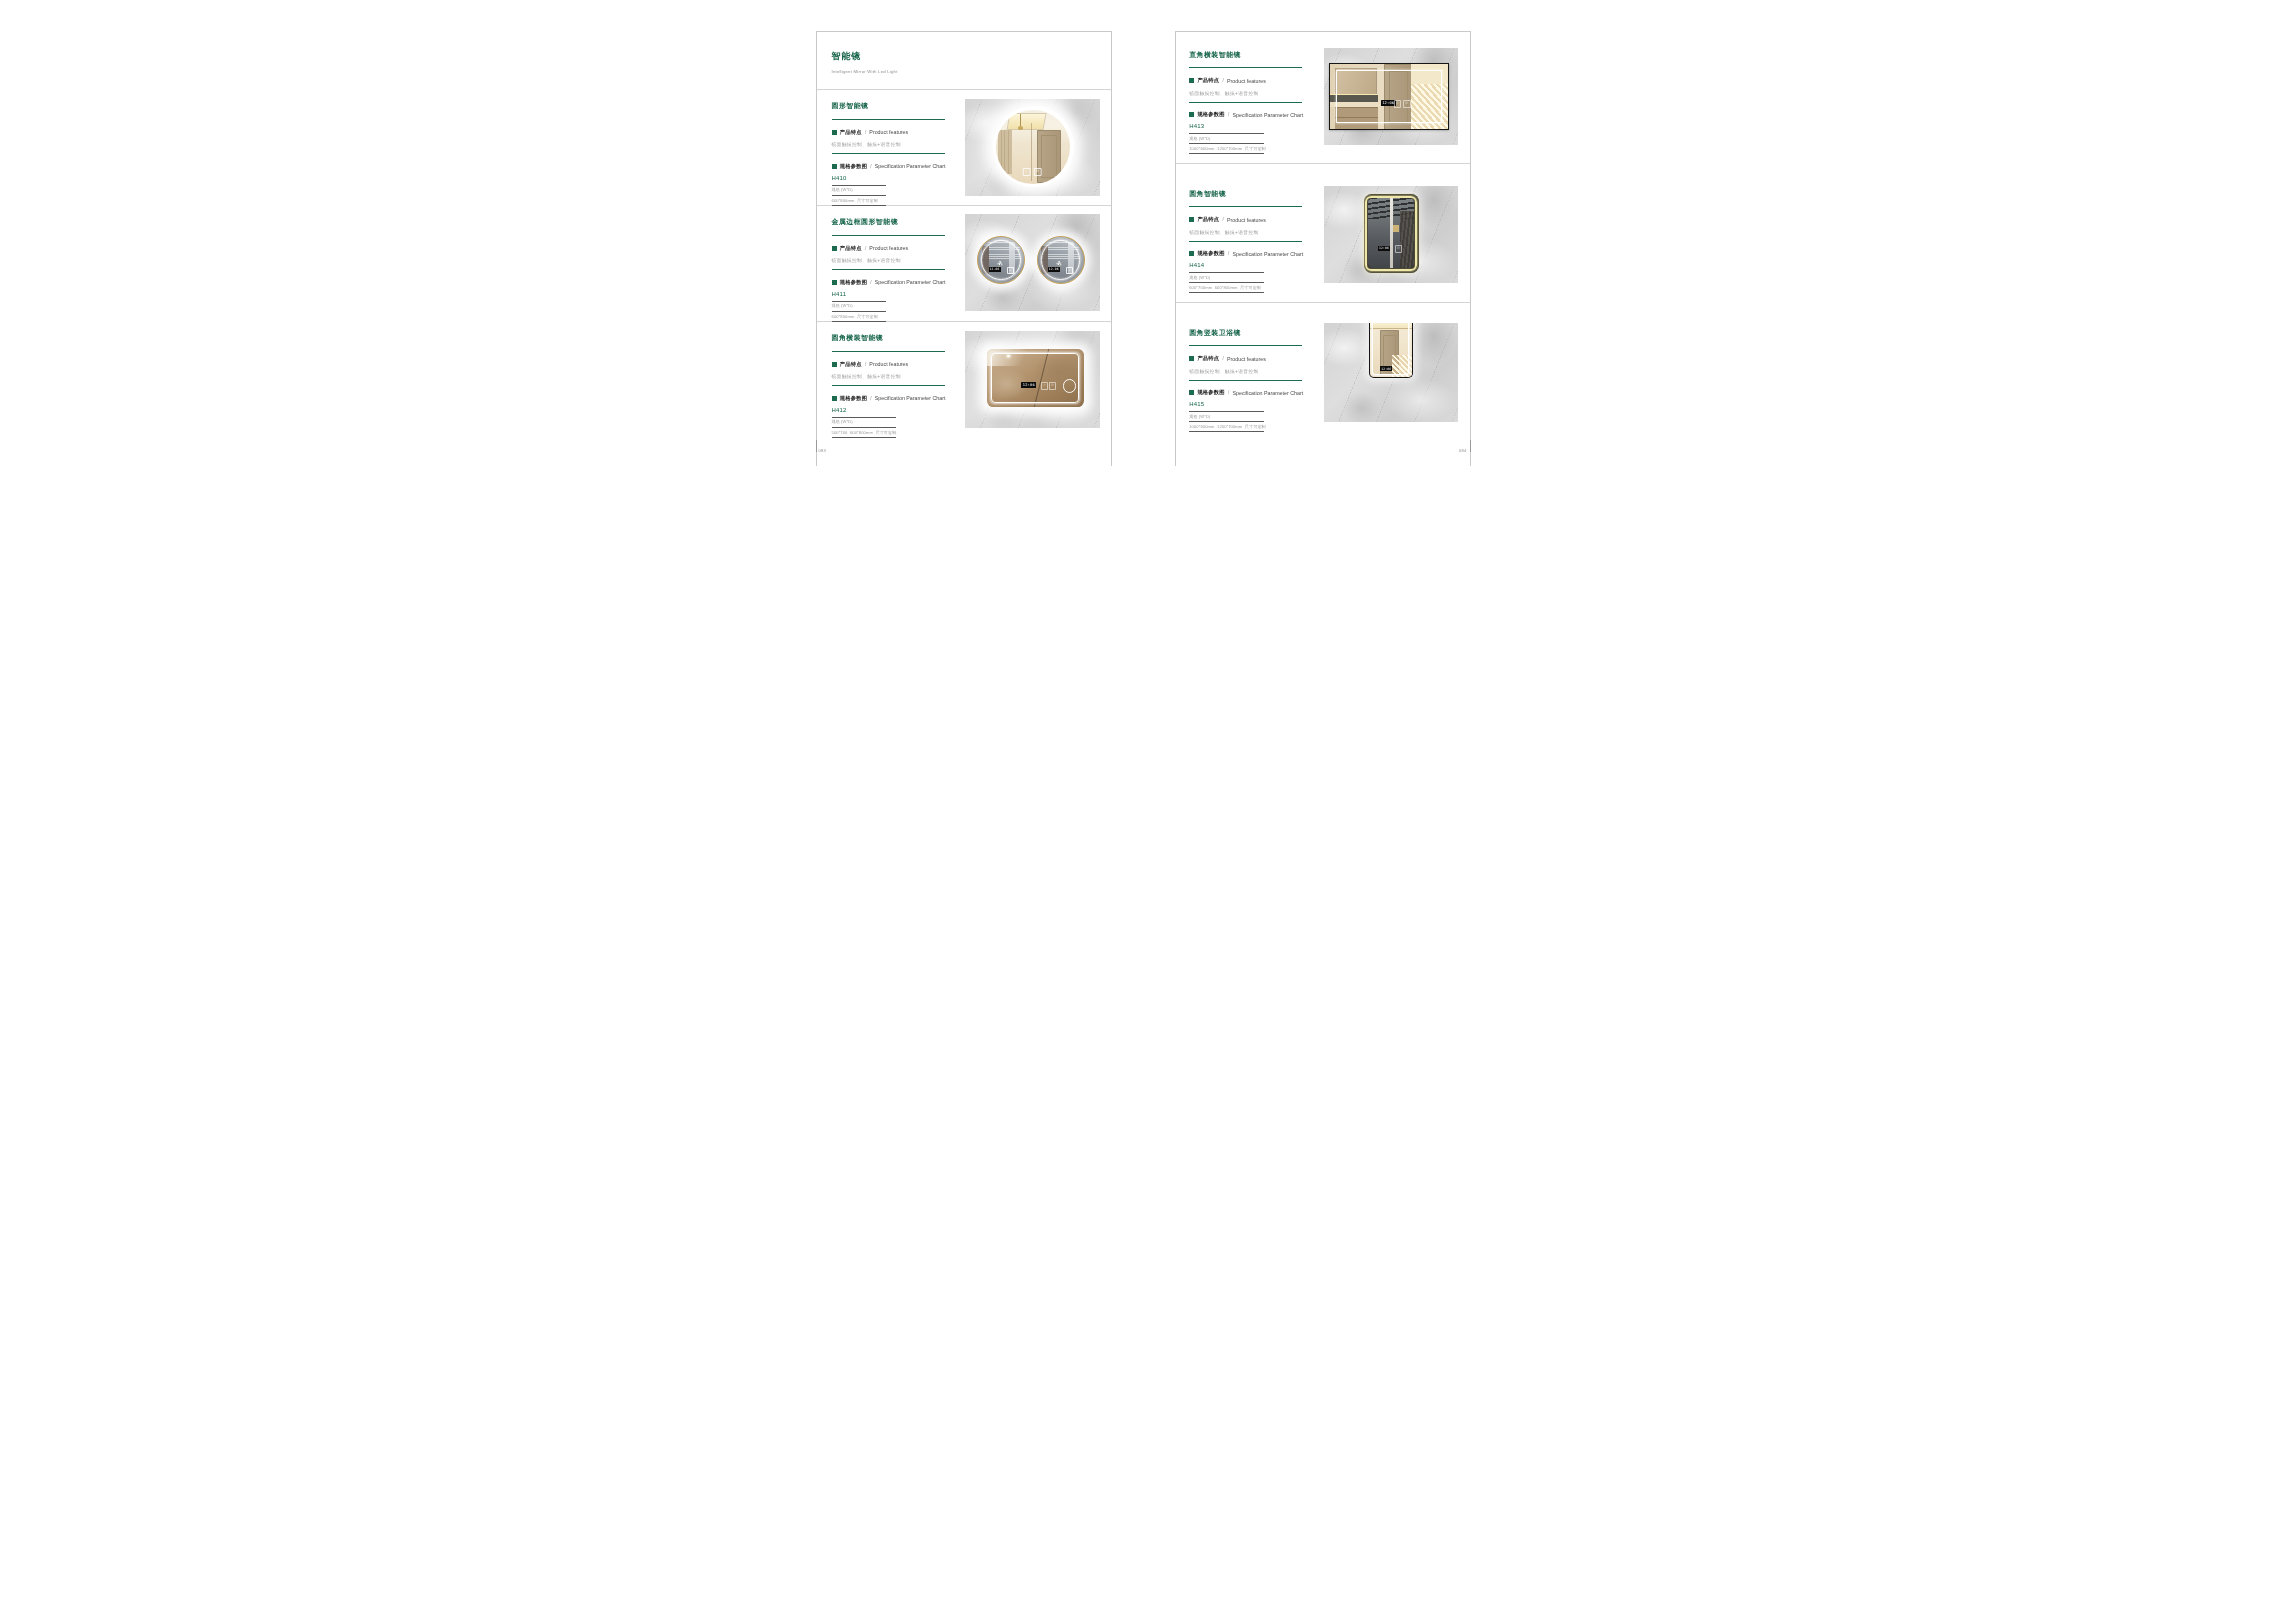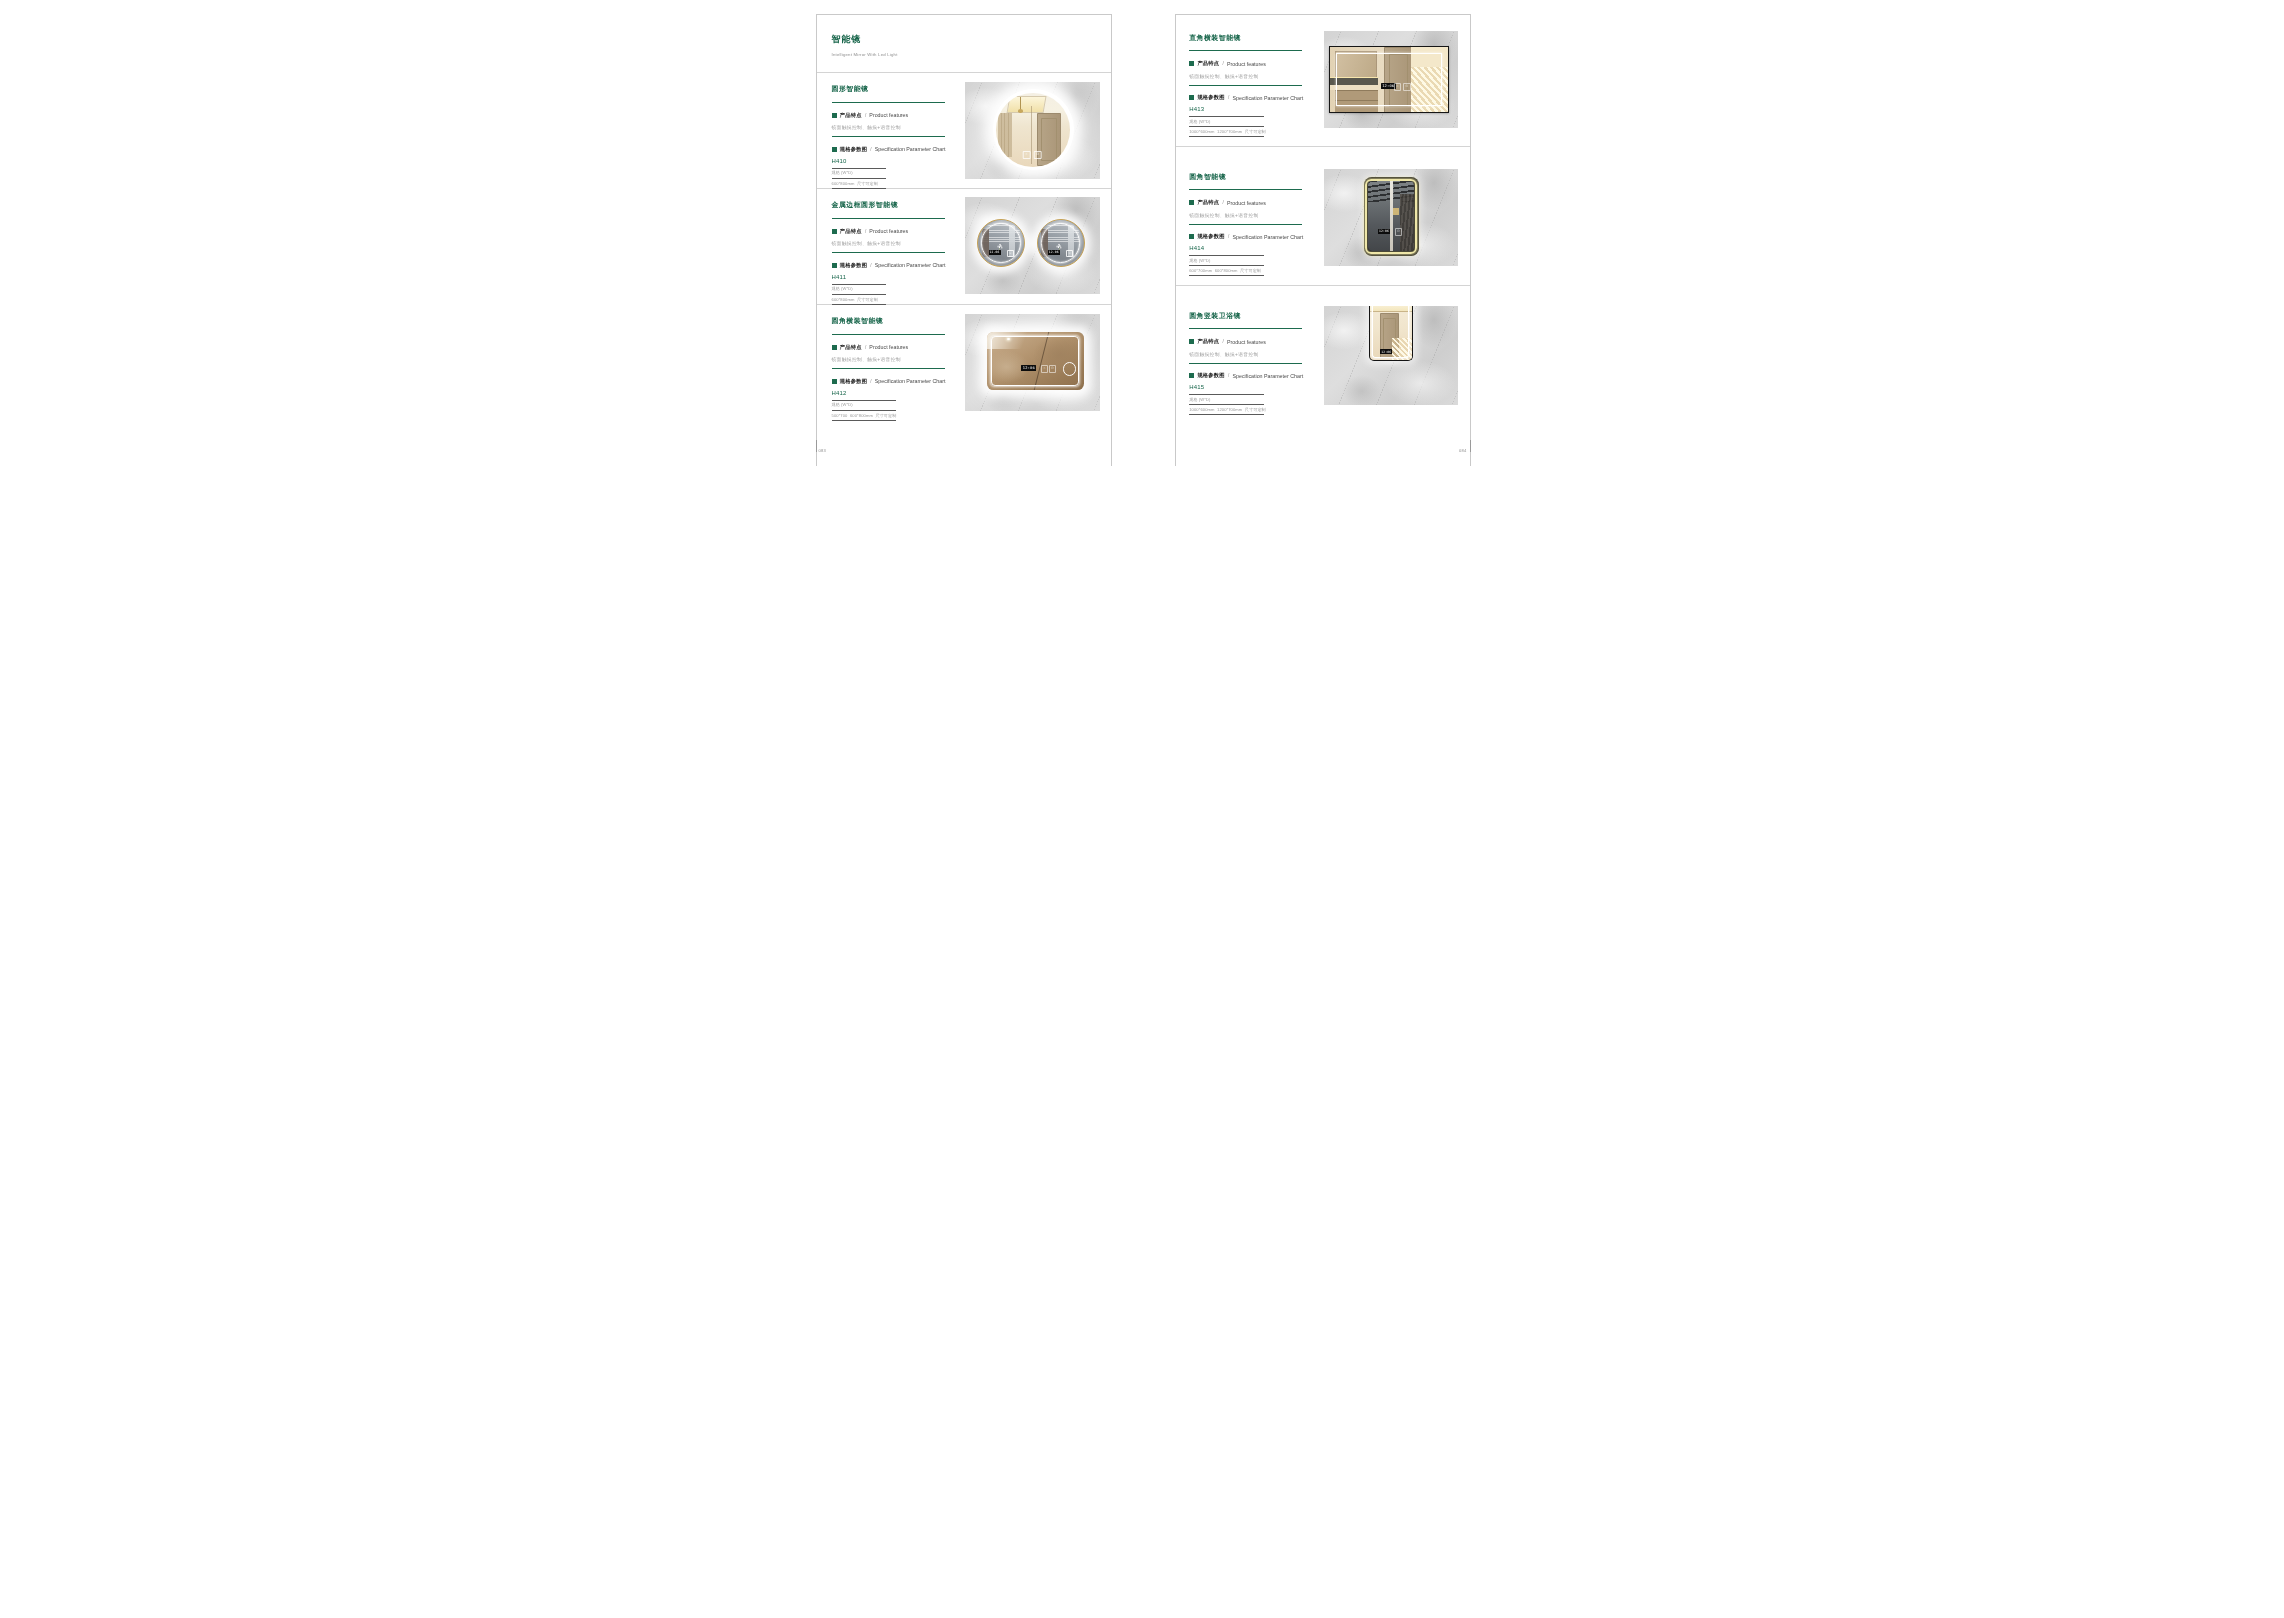--- a/index.html
+++ b/index.html
@@ -1,18 +1,18 @@
 <!DOCTYPE html>
 <html style="font-size:7.3px"><head>
 <meta charset="utf-8">
 <style>
   html,body{margin:0;padding:0;background:#fff;}
   body{font-family:"Liberation Sans","DejaVu Sans",sans-serif;color:#333;}
   .canvas{position:relative;width:715px;height:466px;background:#fff;margin:0 auto;overflow:hidden;}
-  .panel{position:absolute;top:14px;width:296px;height:473px;background:#fff;border:0.5px solid #c9c9c9;box-sizing:border-box;}
+  .panel{position:absolute;top:31px;width:296px;height:473px;background:#fff;border:0.5px solid #c9c9c9;box-sizing:border-box;}
   .panel.left{left:31px;}
   .panel.right{left:390px;}
   .bb{border-bottom:0.5px solid #d4d4d4;}
   
   .pg-header{height:58px;box-sizing:border-box;padding:18px 0 0 15px;}
   .pg-title{font-size:9px;font-weight:700;color:#17654a;letter-spacing:0.9px;}
   .pg-sub{margin-top:6px;font-size:4.3px;color:#8f8f8f;letter-spacing:0.2px;}
   
   .section{position:relative;box-sizing:border-box;}
   .lsec{height:116px;padding:11.4px 0 0 15px;}

